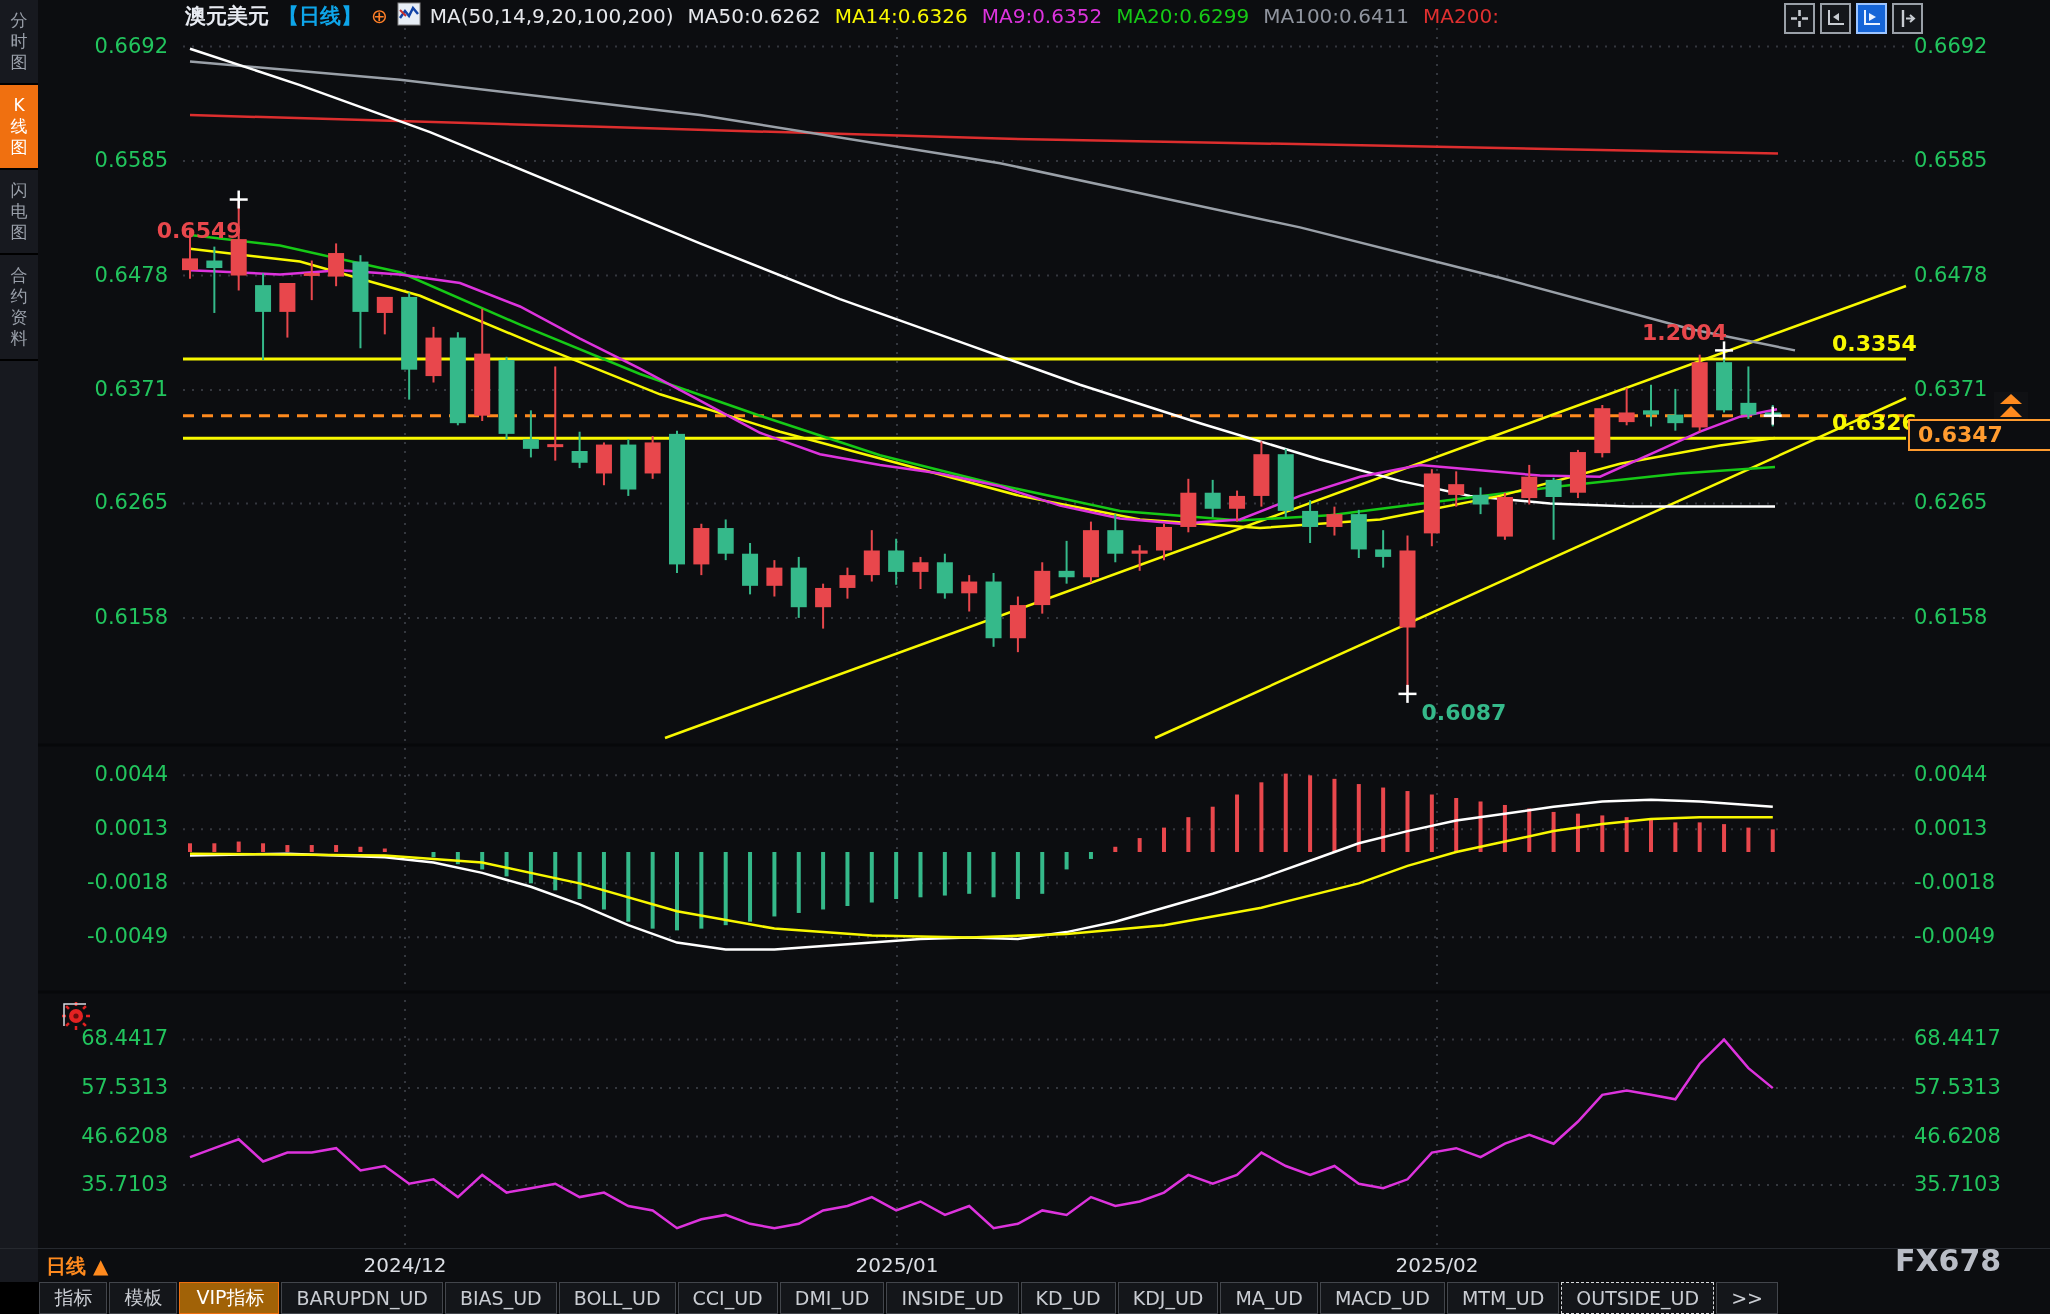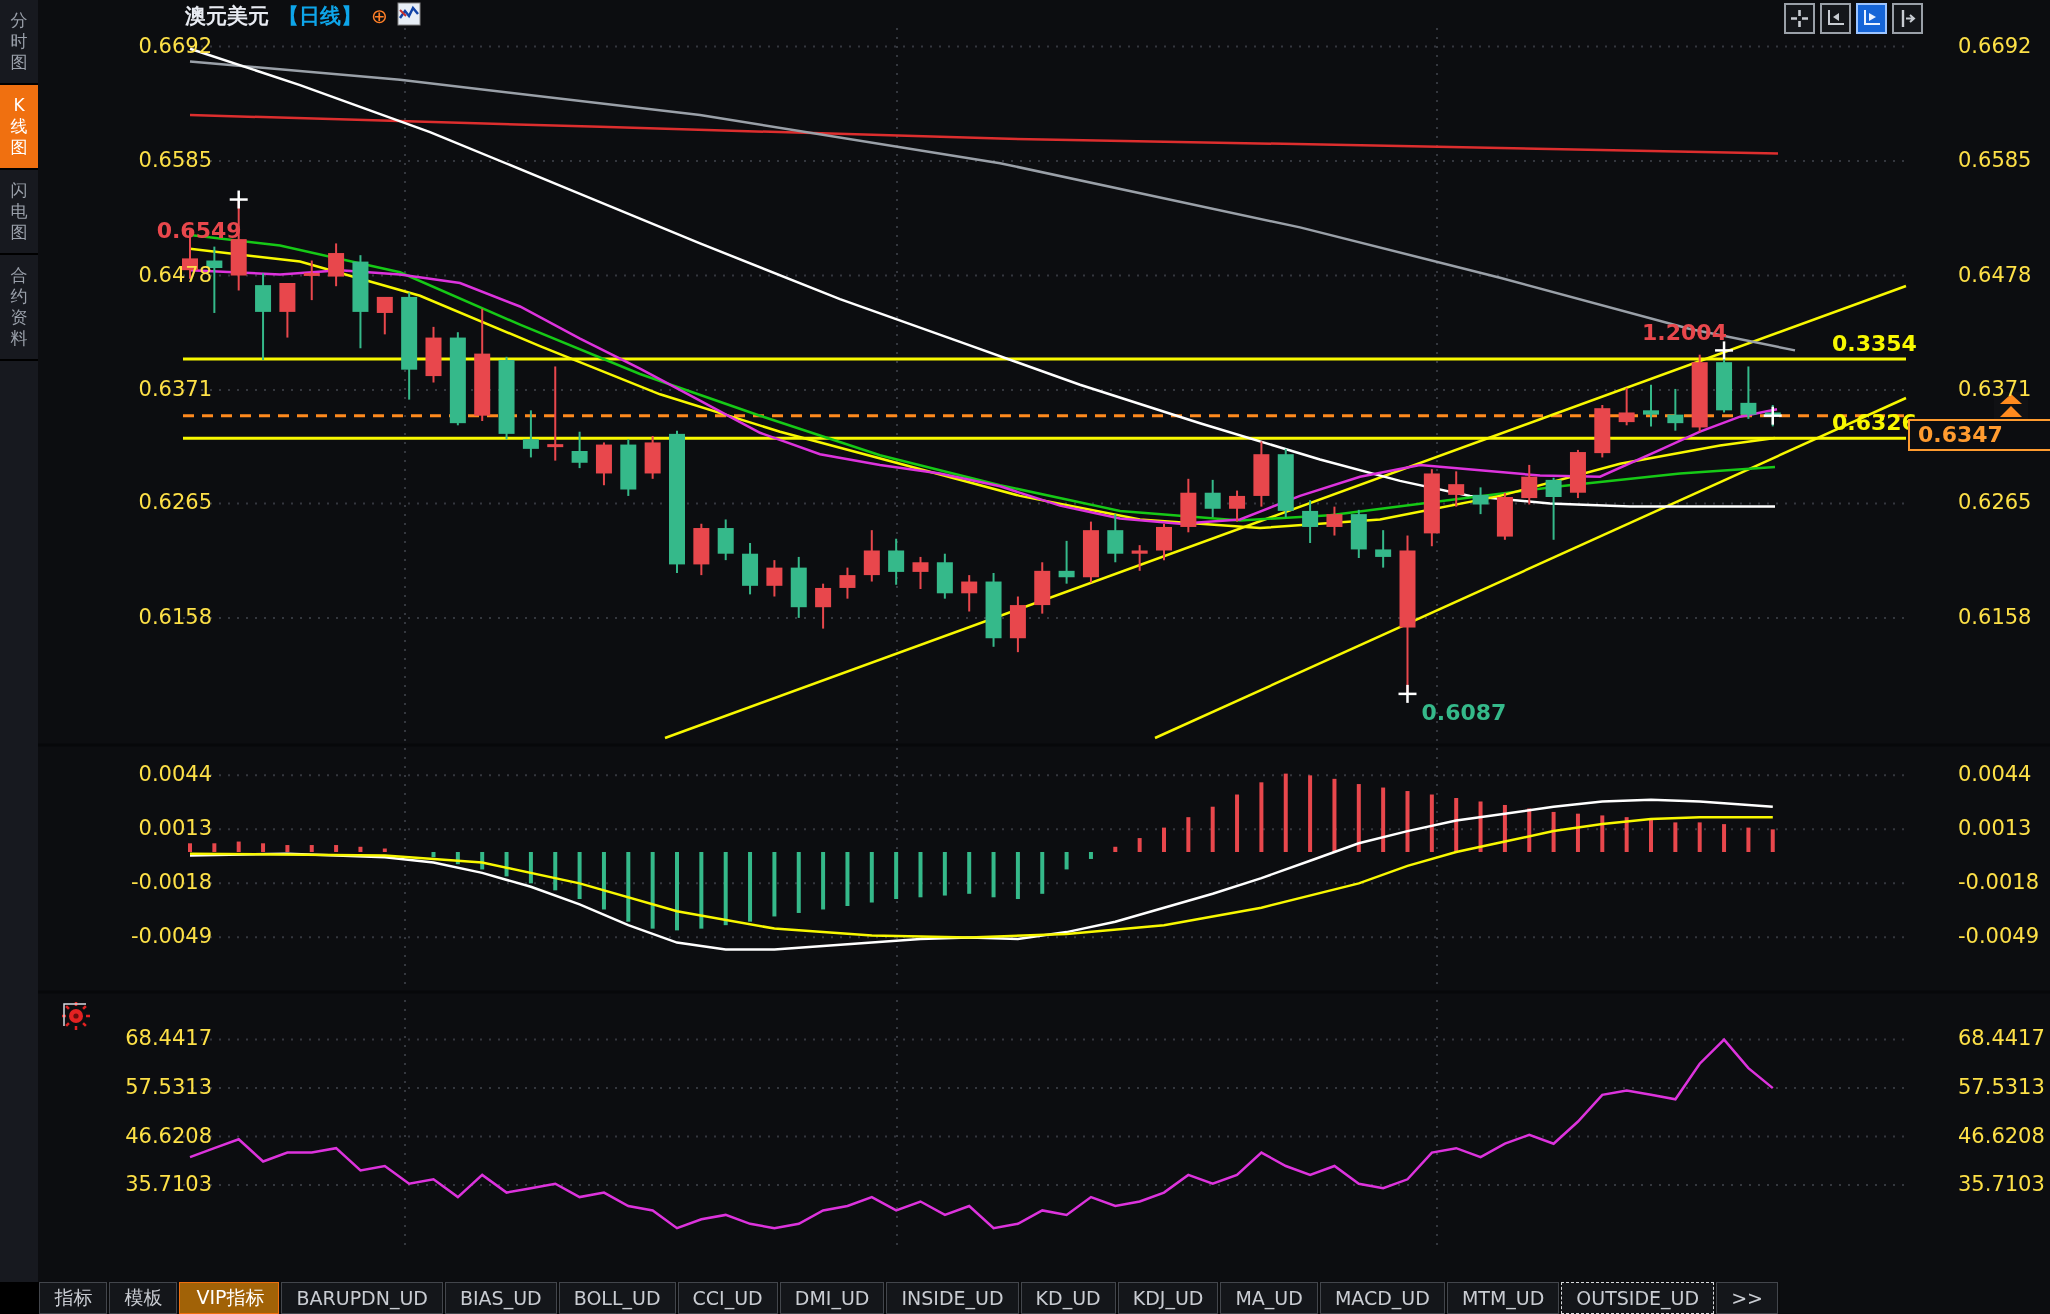--- a/index.html
+++ b/index.html
@@ -14,21 +14,21 @@
   
   #header{position:absolute;left:185px;top:2px;height:28px;display:flex;align-items:center;gap:9px;z-index:6;white-space:nowrap;}
   #title{font-size:21px;font-weight:bold;color:#e8ebf2;}
   #period-tag{font-size:21px;font-weight:bold;color:#0ea5e9;}
   #plus-circle{color:#ff7f27;font-size:20px;}
   #ma-line-strip{display:flex;gap:14px;font-size:20px;}
   #toolbar{position:absolute;left:1784px;top:3px;display:flex;gap:5px;z-index:6;}
   .tbicon{width:27px;height:27px;border:2px solid #9aa0a8;background:#14161a;display:flex;align-items:center;justify-content:center;cursor:pointer;}
   .tbicon.active{background:#1565d8;border-color:#9cc4ff;}
   
-  .tick{position:absolute;font-size:21px;color:#fde047;z-index:4;margin-left:44px;}
+  .tick{position:absolute;font-size:21px;color:#22c55e;z-index:4;}
   .tick.left{width:130px;text-align:right;left:38px;}
   .tick.right{left:1914px;text-align:left;}
   
   .plabel{position:absolute;font-size:22px;font-weight:bold;z-index:4;}
   #price-box{position:absolute;left:1908px;top:419px;width:132px;height:28px;border:2px solid #ff9b2f;
              color:#ff9b2f;font-size:22px;font-weight:bold;line-height:28px;padding-left:8px;background:#0c0d10;z-index:6;}
   
   .panel-header{position:absolute;left:188px;display:flex;gap:16px;font-size:21px;z-index:4;white-space:nowrap;}
   
   #date-row{position:absolute;left:0;top:1248px;width:2050px;height:34px;border-top:1px solid #26292f;z-index:5;}
@@ -331,20 +331,29 @@
     <span id="title">澳元美元</span>
     <span id="period-tag">【日线】</span>
     <span id="plus-circle">⊕</span>
     <span>
       <svg width="24" height="24">
           <rect x="1" y="1" width="22" height="22" fill="#e8eef6" stroke="#888"></rect>
           <polyline points="3,16 8,9 12,14 16,6 21,12" fill="none" stroke="#1243a6" stroke-width="2.5"></polyline>
           <polyline points="3,8 9,14" fill="none" stroke="#c8302e" stroke-width="2"></polyline>
         </svg>
     </span>
+    <span id="ma-line-strip">
+        <span style="color: rgb(230, 232, 236);">MA(50,14,9,20,100,200)</span>
+        <span style="color: rgb(230, 232, 236);">MA50:0.6262</span>
+        <span style="color: rgb(248, 248, 0);">MA14:0.6326</span>
+        <span style="color: rgb(221, 51, 221);">MA9:0.6352</span>
+        <span style="color: rgb(22, 201, 22);">MA20:0.6299</span>
+        <span style="color: rgb(143, 148, 158);">MA100:0.6411</span>
+        <span style="color: rgb(224, 48, 48);">MA200:</span>
+      </span>
   </div>
 
   <div id="toolbar">
       <span class="tbicon">
         <svg width="19" height="19">
           <path d="M9.5 1v6 M9.5 12v6 M1 9.5h6 M12 9.5h6" stroke="#c8ccd2" stroke-width="2.6" fill="none"></path>
         </svg>
       </span>
       <span class="tbicon">
         <svg width="19" height="19">
@@ -363,20 +372,27 @@
           <path d="M5 1v17" stroke="#c8ccd2" stroke-width="2.4" fill="none"></path>
           <path d="M8 9.5h8 M12 6l4 3.5-4 3.5" stroke="#c8ccd2" stroke-width="2" fill="none"></path>
         </svg>
       </span>
     </div>
 
   <div id="price-box">0.6347</div>
 
 
 
+  <div id="date-row">
+    <span id="period-cell">日线 ▲</span>
+    <span id="watermark">FX678</span>
+  <span class="date-label" style="left: 405px;">2024/12</span>
+      <span class="date-label" style="left: 897px;">2025/01</span>
+      <span class="date-label" style="left: 1437px;">2025/02</span>
+    </div>
 
   <div id="tabbar">
     <div class="spacer"></div>
   <div class="btab">指标</div>
       <div class="btab">模板</div>
       <div class="btab active">VIP指标</div>
       <div class="btab">BARUPDN_UD</div>
       <div class="btab">BIAS_UD</div>
       <div class="btab">BOLL_UD</div>
       <div class="btab">CCI_UD</div>

